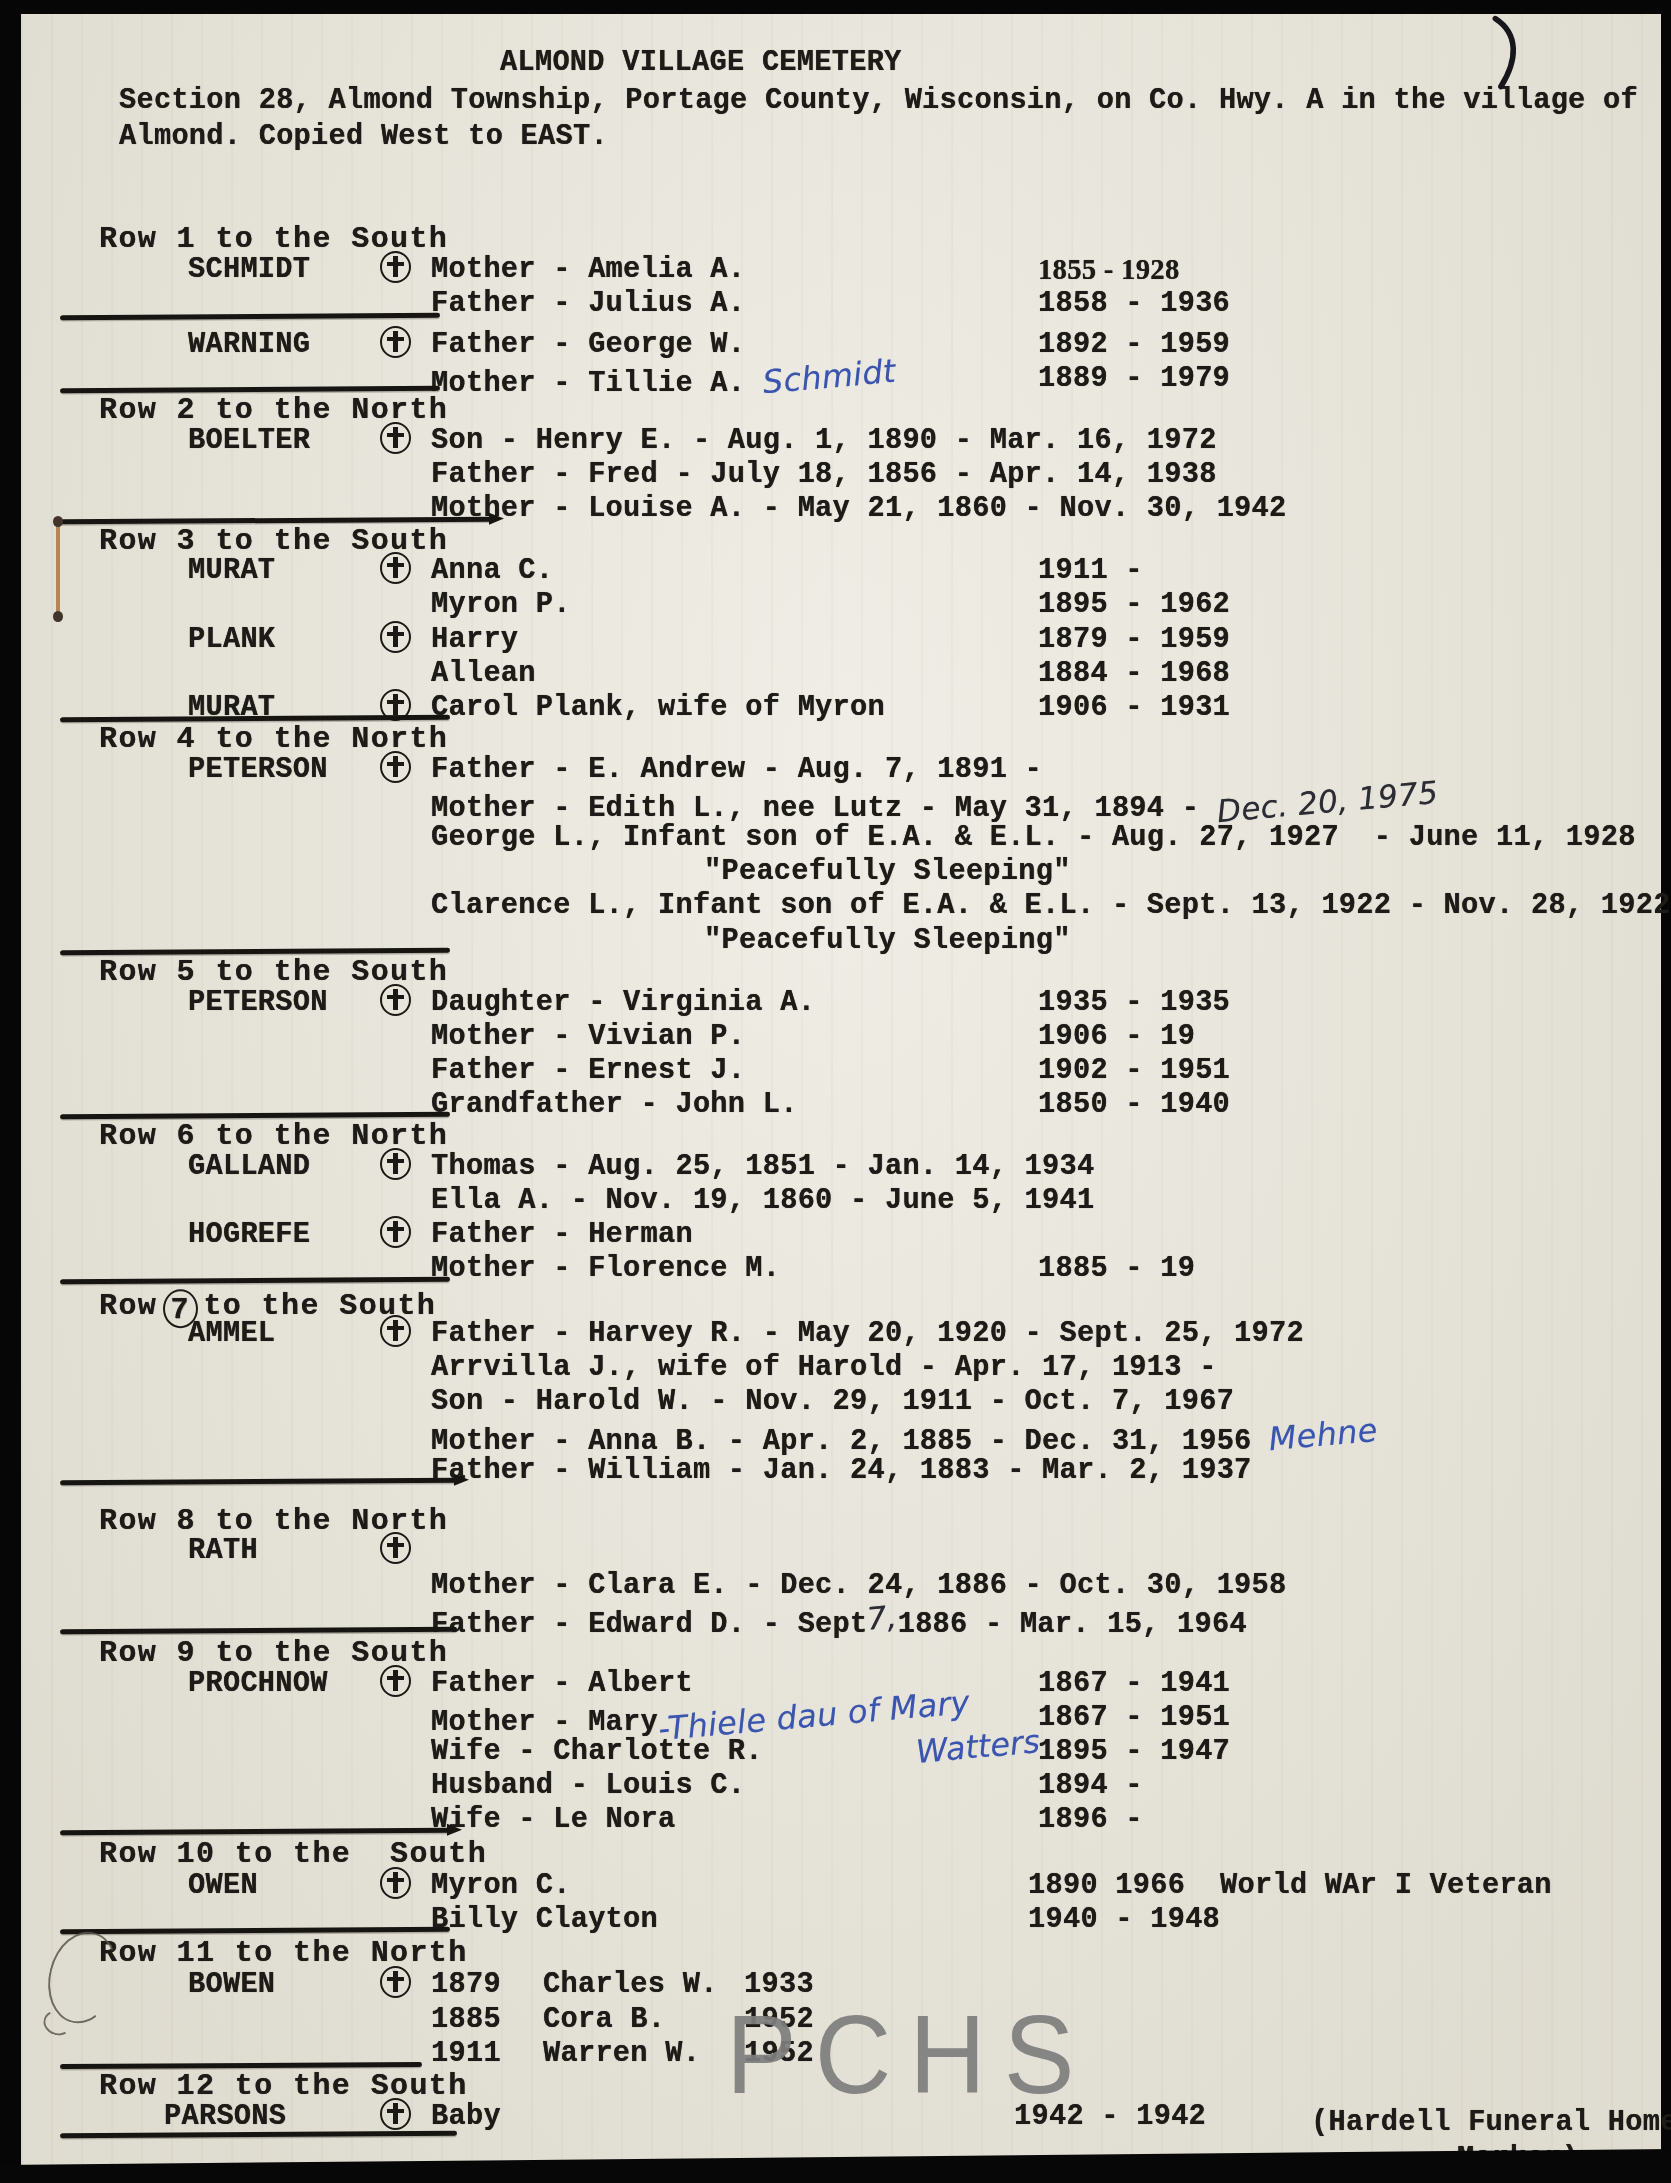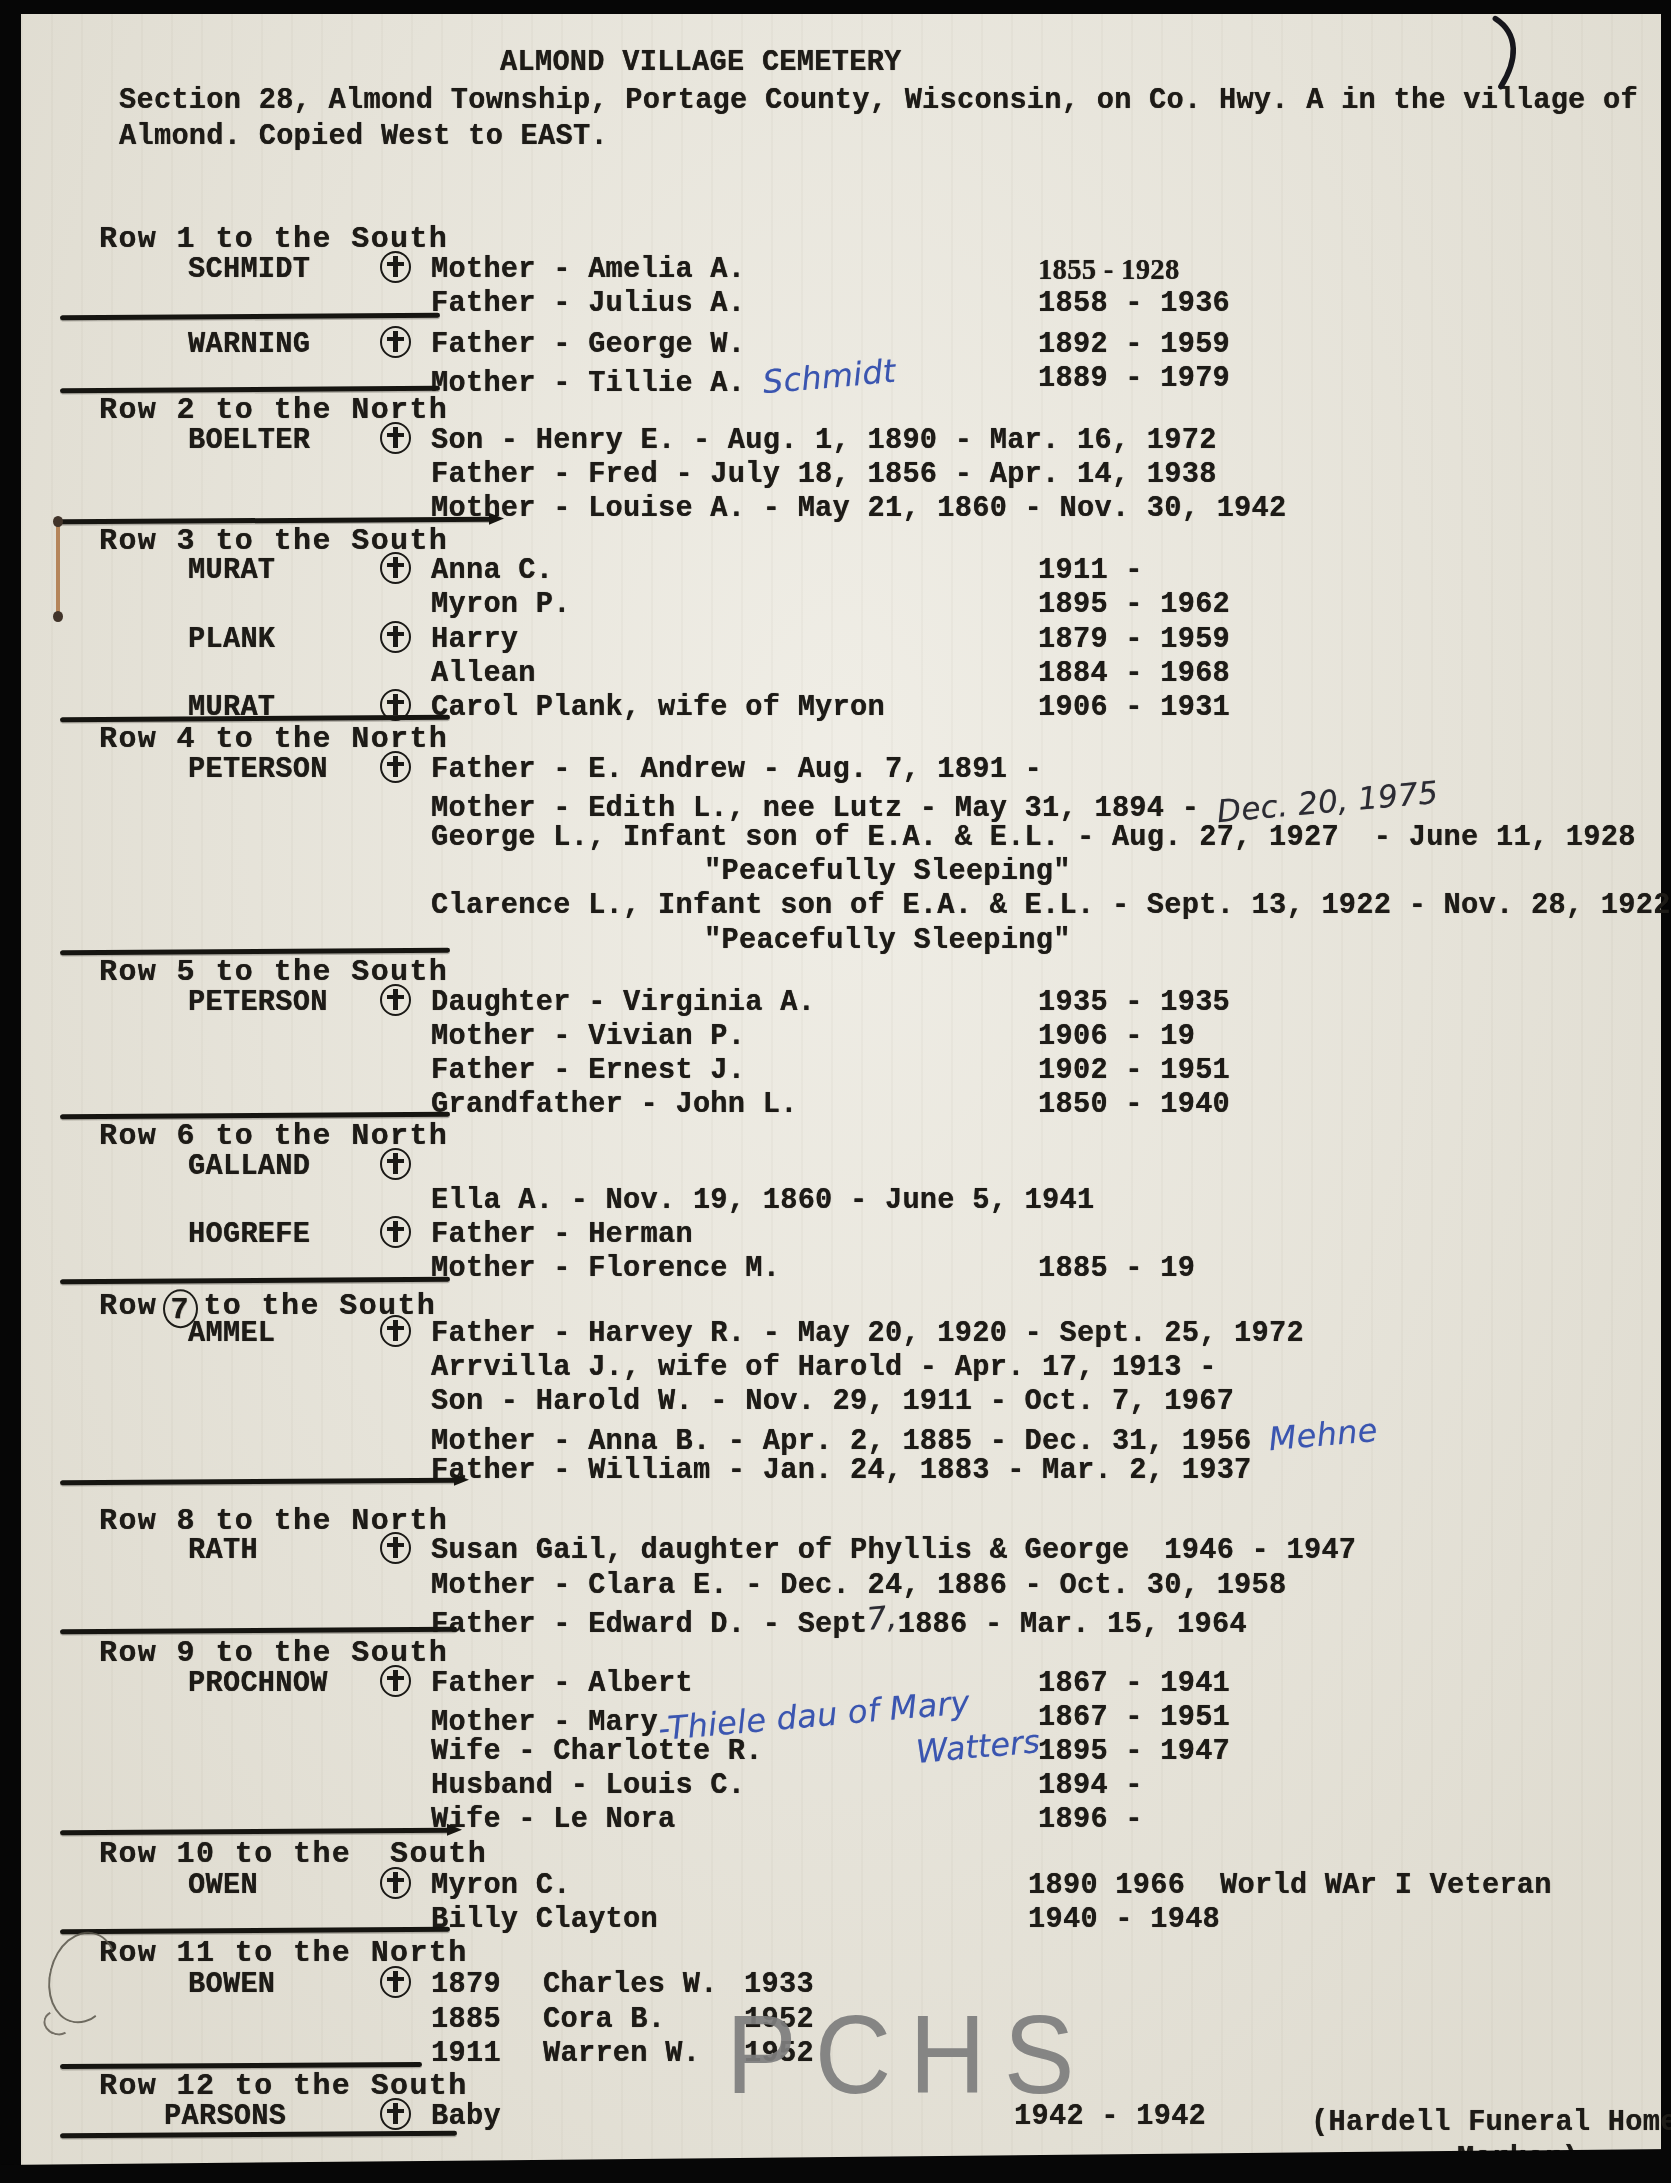--- a/index.html
+++ b/index.html
@@ -219,20 +219,21 @@
         <span class="desc typed" style="left: 410px;"><span class="typed">Grandfather - John L.</span></span>
         <span class="dates typed" style="left: 1017px;">1850 - 1940</span>
       </div>
       <div class="divider" style="left: 39px; top: 1099px; width: 390px;"></div>
       <div class="line heading" style="top: 1106px;">
         <span class="desc typed" style="left: 78px;"><span class="typed">Row 6 to the North</span></span>
       </div>
       <div class="line" style="top: 1137px;">
         <span class="surname typed" style="left: 167px;">GALLAND</span>
         <span class="cross-icon" style="left: 359px;"></span>
+        <span class="desc typed" style="left: 410px;"><span class="typed">Thomas - Aug. 25, 1851 - Jan. 14, 1934</span></span>
       </div>
       <div class="line" style="top: 1171px;">
         <span class="desc typed" style="left: 410px;"><span class="typed">Ella A. - Nov. 19, 1860 - June 5, 1941</span></span>
       </div>
       <div class="line" style="top: 1205px;">
         <span class="surname typed" style="left: 167px;">HOGREFE</span>
         <span class="cross-icon" style="left: 359px;"></span>
         <span class="desc typed" style="left: 410px;"><span class="typed">Father - Herman</span></span>
       </div>
       <div class="line" style="top: 1239px;">
@@ -260,21 +261,20 @@
       <div class="line" style="top: 1441px;">
         <span class="desc typed" style="left: 410px;"><span class="typed">Father - William - Jan. 24, 1883 - Mar. 2, 1937</span></span>
       </div>
       <div class="divider arrow" style="left: 39px; top: 1465px; width: 397px;"></div>
       <div class="line heading" style="top: 1491px;">
         <span class="desc typed" style="left: 78px;"><span class="typed">Row 8 to the North</span></span>
       </div>
       <div class="line" style="top: 1521px;">
         <span class="surname typed" style="left: 167px;">RATH</span>
         <span class="cross-icon" style="left: 359px;"></span>
-        <span class="desc typed" style="left: 410px;"><span class="typed">Susan Gail, daughter of Phyllis &amp; George  1946 - 1947</span></span>
       </div>
       <div class="line" style="top: 1556px;">
         <span class="desc typed" style="left: 410px;"><span class="typed">Mother - Clara E. - Dec. 24, 1886 - Oct. 30, 1958</span></span>
       </div>
       <div class="line" style="top: 1590px;">
         <span class="desc typed" style="left: 410px;"><span class="typed">Father - Edward D. - Sept</span><span class="hand dark">7,</span><span class="typed">1886 - Mar. 15, 1964</span></span>
       </div>
       <div class="divider" style="left: 39px; top: 1614px; width: 397px;"></div>
       <div class="line heading" style="top: 1623px;">
         <span class="desc typed" style="left: 78px;"><span class="typed">Row 9 to the South</span></span>

